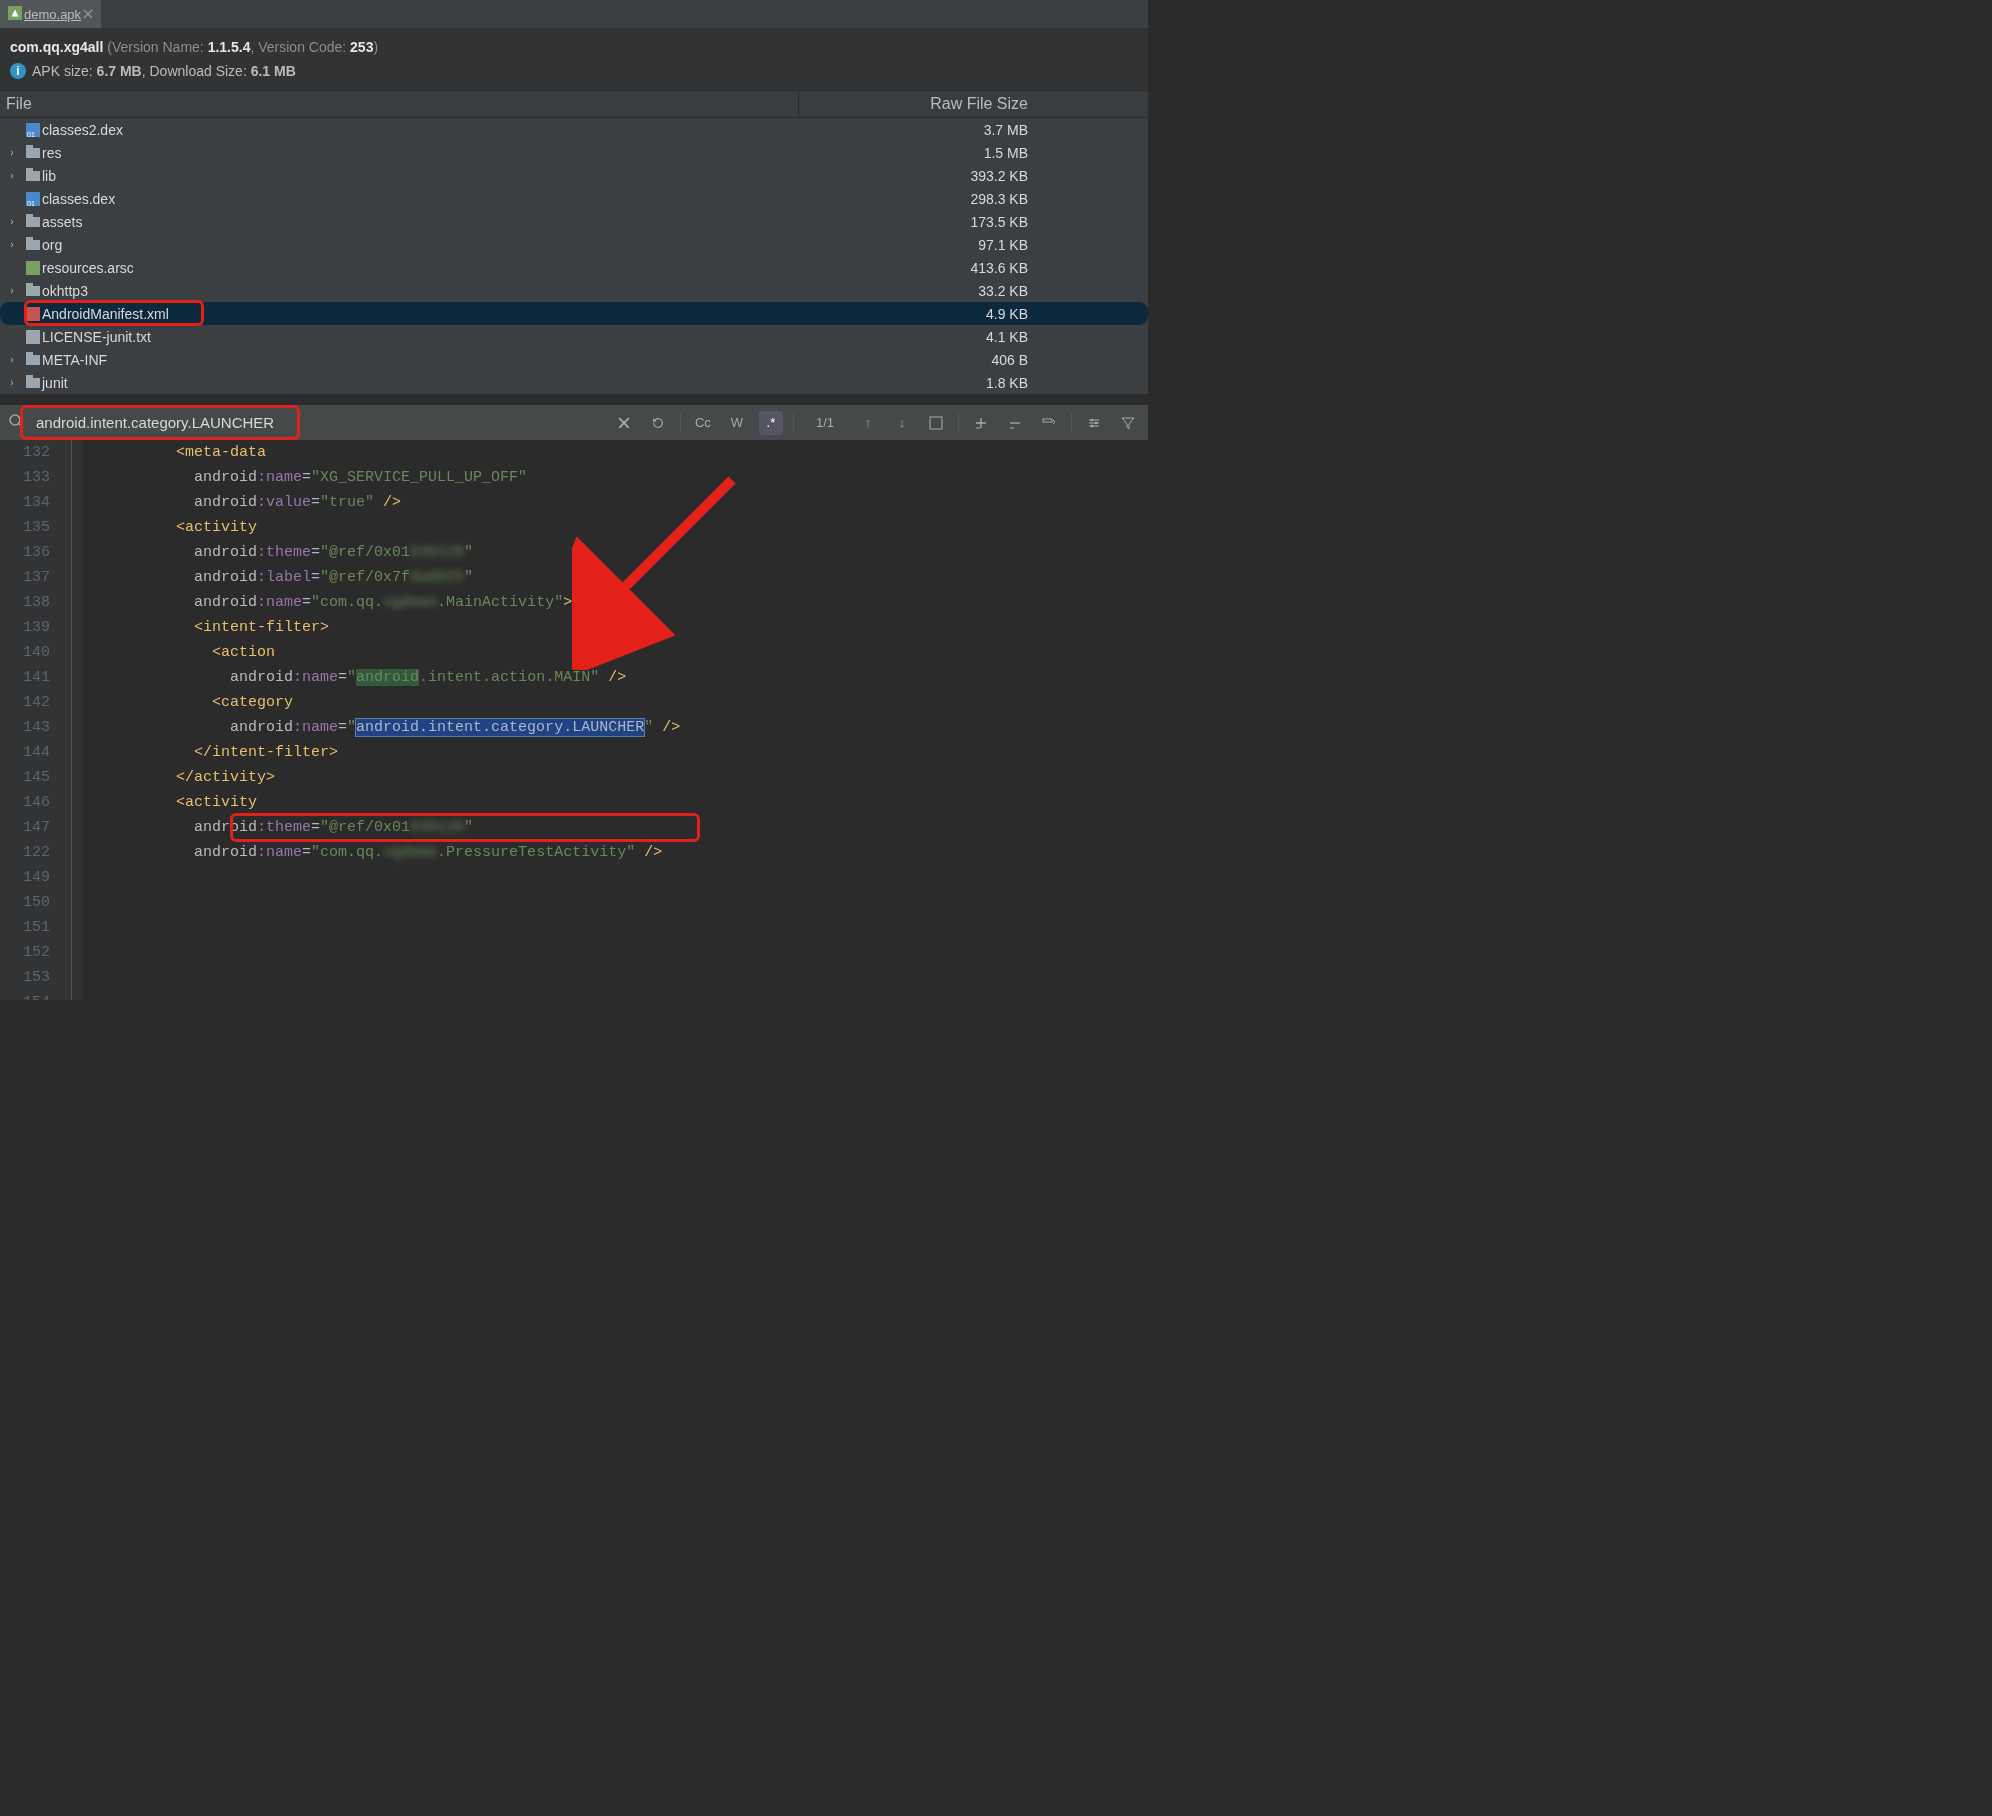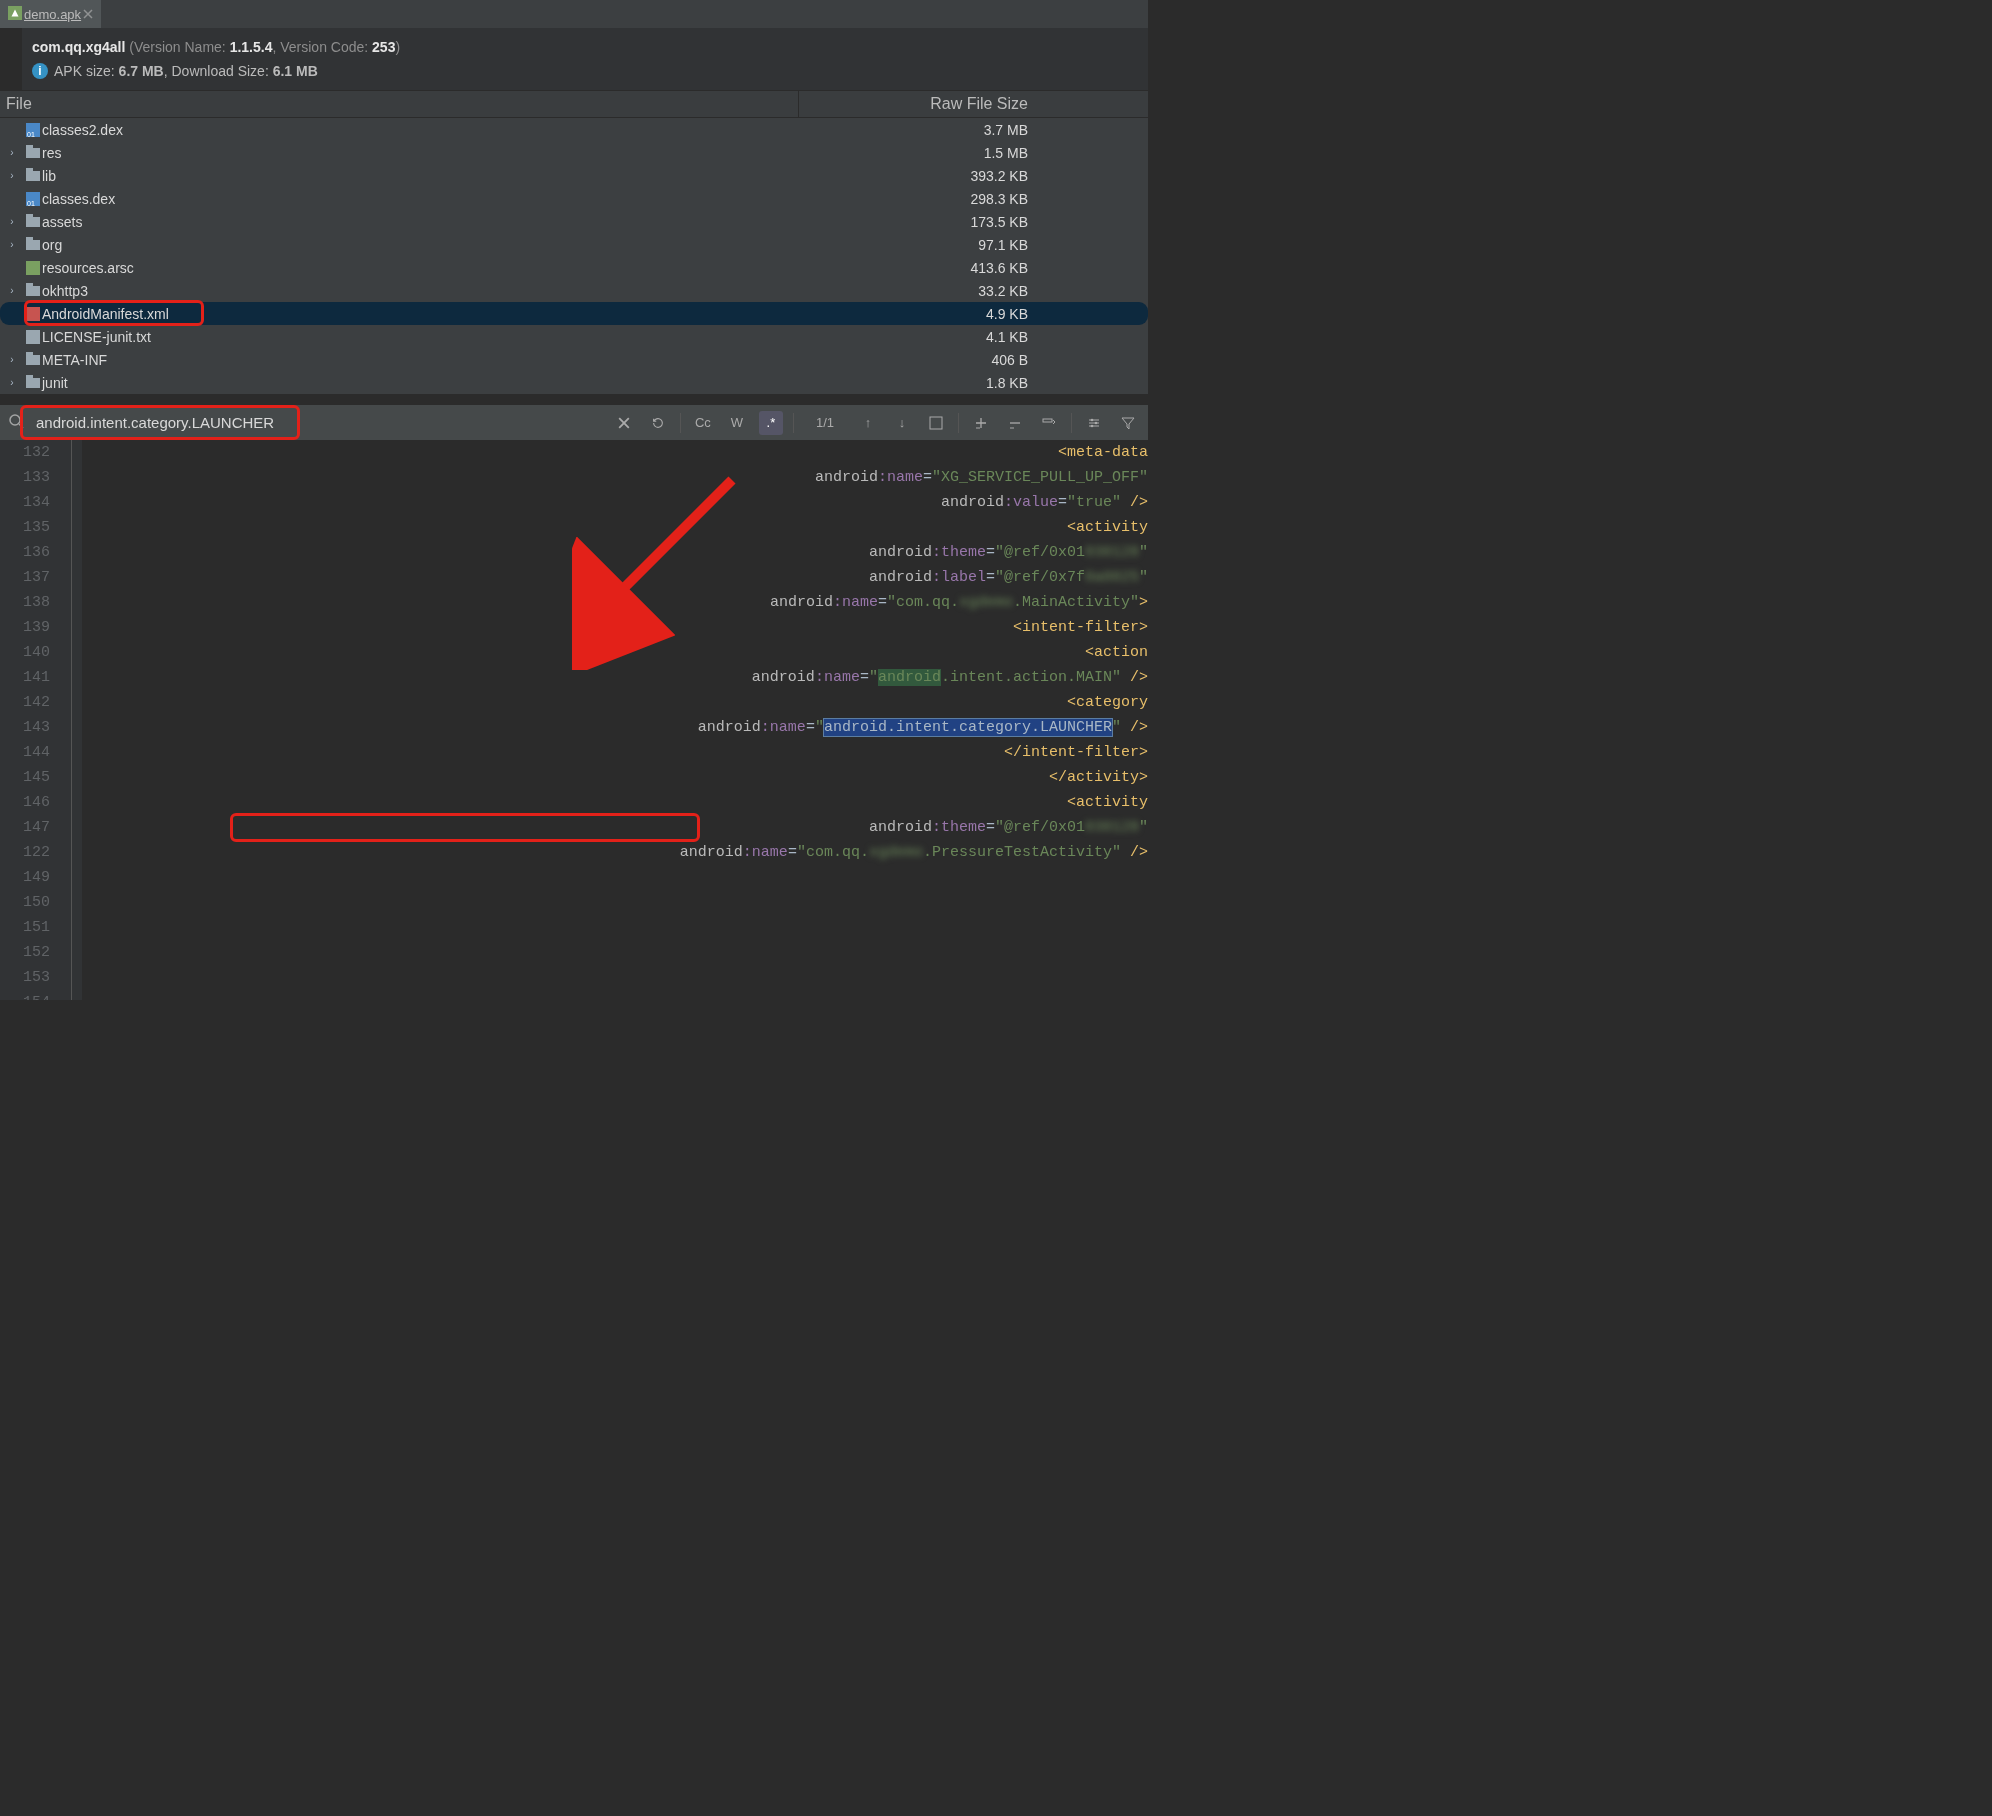--- a/index.html
+++ b/index.html
@@ -5,21 +5,21 @@
   * { box-sizing: border-box; margin: 0; padding: 0; }
   html, body { width: 1148px; height: 1046px; background: #2b2b2b; font-family: "Segoe UI", Arial, sans-serif; color: #bbbbbb; overflow: hidden; }
   
   
   .tab-bar { background: #3c3f41; height: 28px; display: flex; align-items: stretch; }
   .tab { background: #515658; display: flex; align-items: center; padding: 0 8px; gap: 2px; font-size: 13px; text-decoration: underline; }
   .tab-icon { width: 14px; height: 14px; }
   .tab-close { width: 10px; height: 10px; opacity: .6; }
   
   
-  .header-strip { background: #313335; padding: 8px 10px; font-size: 14px; line-height: 22px; margin-left: 22px; }
+  .header-strip { background: #313335; padding: 8px 10px; font-size: 14px; line-height: 22px; }
   .pkg-line { }
   .pkg-name { color: #e6e6e6; font-weight: 600; }
   .pkg-meta { color: #8d8d8d; }
   .pkg-meta b { color: #e6e6e6; font-weight: 600; }
   .size-line { display: flex; align-items: center; gap: 6px; margin-top: 2px; }
   .info-icon { width: 16px; height: 16px; border-radius: 50%; background: #3592c4; color: #fff; display: inline-flex; align-items: center; justify-content: center; font-size: 12px; font-weight: bold; }
   
   
   .file-header { display: flex; background: #3a3d3f; font-size: 16px; border-top: 1px solid #2b2b2b; border-bottom: 1px solid #2b2b2b; }
   .fh-name { flex: 1; padding: 4px 6px; }
@@ -50,21 +50,21 @@
   .sb-btn.active { background: #556; border-radius: 3px; color: #fff; }
   .sb-sep { width: 1px; height: 20px; background: #555; }
   .sb-count { color: #aaa; padding: 0 12px; }
   .sb-spacer { flex: 1; }
   
   
   .code-area { display: flex; background: #2b2b2b; font-family: "Menlo","Consolas","Liberation Mono",monospace; font-size: 15px; line-height: 25px; height: 560px; overflow:hidden; }
   .gutter { width: 62px; background: #313335; color: #606366; text-align: right; padding: 0 12px 0 0; user-select: none; }
   .fold-col { width: 20px; background: #313335; position: relative; }
   .fold-line { position:absolute; left:9px; top:0; bottom:0; width:1px; background:#555; }
-  .code-body { flex:1; padding-left: 4px; position:relative;text-align:right; }
+  .code-body { flex:1; padding-left: 4px; position:relative; }
   .code-line { white-space: pre; color: #a9b7c6; }
   .t-tag { color: #e8bf6a; }
   .t-attrns { color: #bababa; }
   .t-attr { color: #9876aa; }
   .t-str { color: #6a8759; }
   .t-op { color: #a9b7c6; }
   .t-sel { background: #214283; color: #a9b7c6; }
   .t-selbox { outline: 1px solid #5b7da2; }
   .t-blur { filter: blur(3px); }
   

